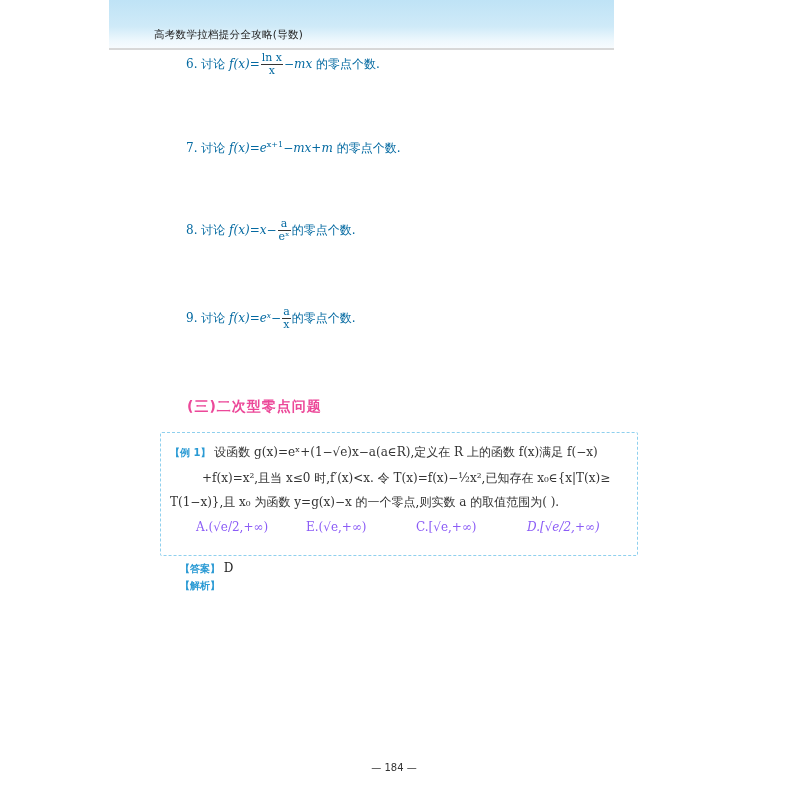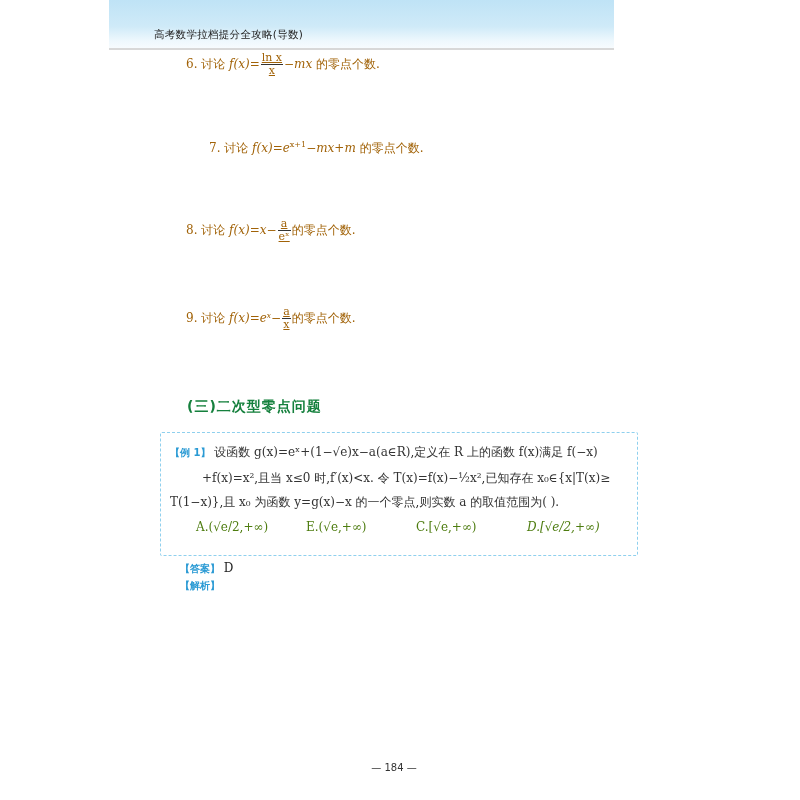--- a/index.html
+++ b/index.html
@@ -3,52 +3,52 @@
 <meta charset="utf-8">
 <style>
   html, body { margin:0; padding:0; background:#fff; }
   body { width:800px; height:800px; position:relative; overflow:hidden;
          font-family:"DejaVu Serif","Liberation Serif",serif; color:#222; }
   .header { position:absolute; left:109px; top:0; width:505px; height:48px;
             background:linear-gradient(to bottom,#bfe3f6 0%,#cfeaf8 55%,#eef8fd 85%,#f7fbfe 100%);
             border-bottom:2px solid #d8d8d8; }
   .header-title { position:absolute; left:45px; top:28px; font-family:"DejaVu Sans","Liberation Sans",sans-serif;
                   font-size:10.5px; color:#222; letter-spacing:0.3px; }
-  .problem { position:absolute; left:186px; font-size:12px; color:#a16207; white-space:nowrap; line-height:16px; }
+  .problem { position:absolute; left:186px; font-size:12px; color:#0369a1; white-space:nowrap; line-height:16px; }
   .problem i { font-style:italic; }
-  .frac { display:inline-block; vertical-align:middle; text-align:center; font-size:11px; line-height:12px; margin:0 1px;text-decoration:underline; }
+  .frac { display:inline-block; vertical-align:middle; text-align:center; font-size:11px; line-height:12px; margin:0 1px; }
   .frac .num { display:block; border-bottom:1px solid #333; padding:0 1px; }
   .frac .den { display:block; padding:0 1px; }
   sup { font-size:8px; }
   .section-title { position:absolute; left:187px; top:398px; font-family:"DejaVu Sans","Liberation Sans",sans-serif;
-                   font-size:14px; font-weight:bold; color:#15803d; letter-spacing:1px; }
+                   font-size:14px; font-weight:bold; color:#ec4899; letter-spacing:1px; }
   .example-box { position:absolute; left:160px; top:432px; width:476px; height:122px;
                  border:1.5px dashed #8fd0ee; border-radius:2px; }
   .ex-line { position:absolute; left:170px; font-size:12px; color:#333; white-space:nowrap; line-height:16px; }
   .tag { font-family:"DejaVu Sans","Liberation Sans",sans-serif; color:#2a9ad4; font-weight:bold; font-size:10px; }
-  .opt { position:absolute; top:520px; font-size:12px; color:#4d7c0f; white-space:nowrap; }
+  .opt { position:absolute; top:520px; font-size:12px; color:#8b5cf6; white-space:nowrap; }
   .ans { position:absolute; left:180px; font-size:12px; white-space:nowrap; }
   .page-num { position:absolute; left:0; width:788px; top:762px; text-align:center;
               font-family:"DejaVu Sans","Liberation Sans",sans-serif; font-size:10px; color:#333; }
 </style>
 </head>
 <body>
 
 <div class="header">
   <span class="header-title">高考数学拉档提分全攻略(导数)</span>
 </div>
 
 <div class="problem" style="top:52px;">
   <span>6.</span>
   <span>讨论</span>
   <i>f(x)=</i><span class="frac"><span class="num">ln x</span><span class="den">x</span></span><i>−mx</i>
   <span>的零点个数.</span>
 </div>
 
-<div class="problem" style="top:137px;margin-left:23px;">
+<div class="problem" style="top:137px;">
   <span>7.</span>
   <span>讨论</span>
   <i>f(x)=e</i><sup>x+1</sup><i>−mx+m</i>
   <span>的零点个数.</span>
 </div>
 
 <div class="problem" style="top:218px;">
   <span>8.</span>
   <span>讨论</span>
   <i>f(x)=x−</i><span class="frac"><span class="num">a</span><span class="den">eˣ</span></span><span>的零点个数.</span>

